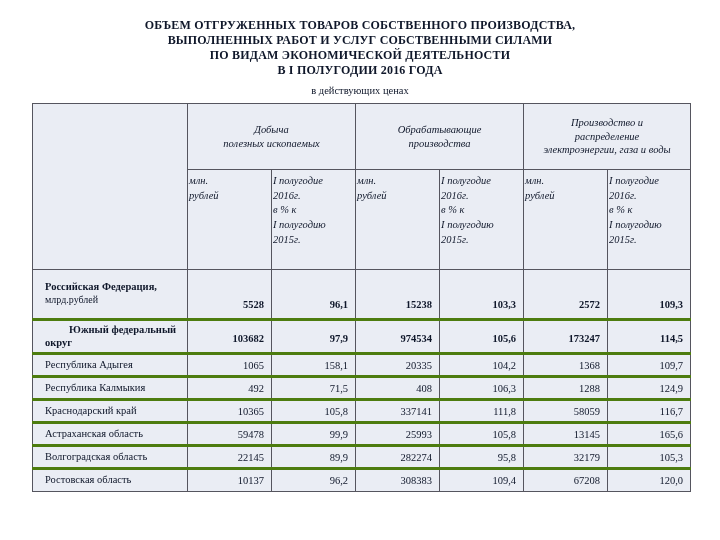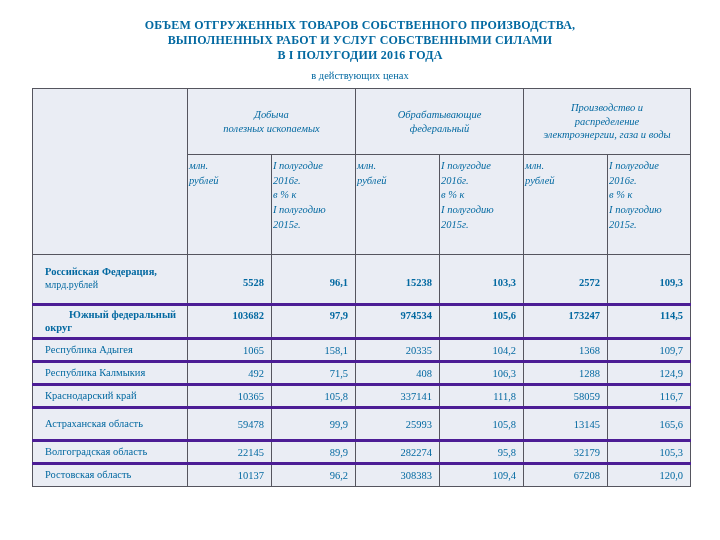--- a/index.html
+++ b/index.html
@@ -1,18 +1,18 @@
 <!DOCTYPE html>
 <html><head>
 <meta charset="utf-8">
 <style>
   html,body{margin:0;padding:0;background:#fff;}
   .slide{
     position:relative;width:720px;height:540px;background:#ffffff;
-    font-family:"Liberation Serif","DejaVu Serif",serif;color:#0369a1;overflow:hidden;
+    font-family:"Liberation Serif","DejaVu Serif",serif;color:#0f172a;overflow:hidden;
   }
   .title-block{margin:18px 20px 0 20px;text-align:center;}
   .title-line{font-weight:bold;font-size:12px;line-height:15px;letter-spacing:.2px;}
   .subtitle{text-align:center;font-size:10.5px;margin-top:7px;}
 
   table.stat{
     border-collapse:collapse;table-layout:fixed;
     margin:7px 16px 0 32px;width:658px;
   }
   table.stat td{
@@ -23,38 +23,39 @@
   }
   td.corner{background:#eaedf4;}
   td.group{
     text-align:center;vertical-align:middle;font-style:italic;font-size:10px;
     line-height:1.3;white-space:pre-line;border-bottom:3px solid #000;
   }
   td.sub{
     text-align:left;vertical-align:top;font-style:italic;font-size:9.5px;
     line-height:1.4;white-space:pre-line;padding-top:4px;
   }
-  tr.sep td{border-top:3px solid #4c1d95;}
+  tr.sep td{border-top:3px solid #4d7c0f;}
   td.lbl{vertical-align:middle;padding-left:12px;line-height:1.2;}
   td.num{text-align:right;padding-right:7px;vertical-align:middle;}
-  tr.r-rf td.num, tr.r-ufo td.num{vertical-align:bottom;padding-bottom:15px;font-weight:bold;}
-  tr.r-ufo td.num{padding-bottom:16px;}
+  tr.r-rf td.num, tr.r-ufo td.num{vertical-align:bottom;padding-bottom:8px;font-weight:bold;}
+  tr.r-ufo td.num{padding-bottom:8px;}
   tr.r-rf td.lbl .main{font-weight:bold;}
   tr.r-rf td.lbl .unit{font-size:10px;}
   tr.r-ufo td.lbl{font-weight:bold;text-indent:24px;padding-right:2px;}
   td.lbl.region{}
 </style>
 </head>
 <body>
 
 <div class="slide">
 
   <div class="title-block">
     <div class="title-line">ОБЪЕМ ОТГРУЖЕННЫХ ТОВАРОВ СОБСТВЕННОГО ПРОИЗВОДСТВА,</div>
     <div class="title-line">ВЫПОЛНЕННЫХ РАБОТ И УСЛУГ СОБСТВЕННЫМИ СИЛАМИ</div>
+    <div class="title-line">ПО ВИДАМ ЭКОНОМИЧЕСКОЙ ДЕЯТЕЛЬНОСТИ</div>
     <div class="title-line">В I ПОЛУГОДИИ 2016 ГОДА</div>
     <div class="subtitle">в действующих ценах</div>
   </div>
 
   <table class="stat">
     <colgroup>
       <col style="width:155px">
       <col style="width:84px">
         <col style="width:84px">
       <col style="width:84px">
@@ -62,21 +63,21 @@
       <col style="width:84px">
         <col style="width:83px">
     </colgroup>
 
     <tbody>
         <tr style="height:66px">
       <td class="corner" rowspan="2"></td>
       <td class="group" colspan="2">Добыча
 полезных ископаемых</td>
       <td class="group" colspan="2">Обрабатывающие
-федеральный</td>
+производства</td>
       <td class="group" colspan="2">Производство и
 распределение
 электроэнергии, газа и воды</td>
     </tr>
 
     <tr style="height:100px">
       <td class="sub">млн.
 рублей</td>
       <td class="sub">I полугодие
 2016г.
@@ -145,21 +146,21 @@
     <tr class="sep" style="height:23px">
       <td class="lbl region">Краснодарский край</td>
       <td class="num">10365</td>
       <td class="num">105,8</td>
       <td class="num">337141</td>
       <td class="num">111,8</td>
       <td class="num">58059</td>
       <td class="num">116,7</td>
     </tr>
 
-    <tr class="sep" style="height:33px">
+    <tr class="sep" style="height:23px">
       <td class="lbl region">Астраханская область</td>
       <td class="num">59478</td>
       <td class="num">99,9</td>
       <td class="num">25993</td>
       <td class="num">105,8</td>
       <td class="num">13145</td>
       <td class="num">165,6</td>
     </tr>
 
     <tr class="sep" style="height:23px">

